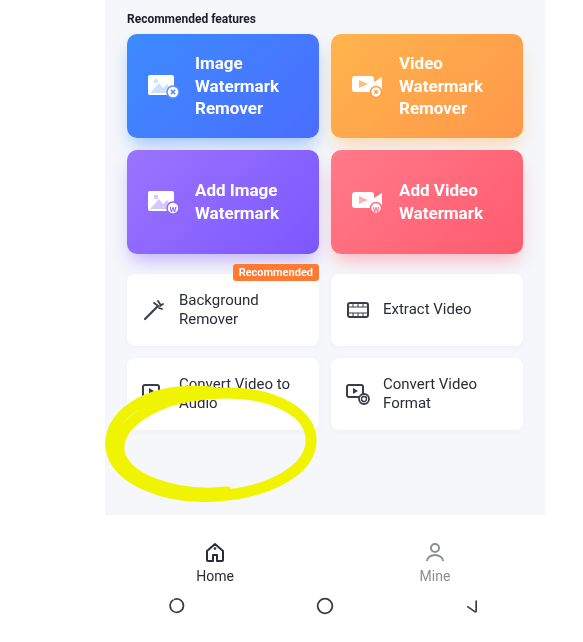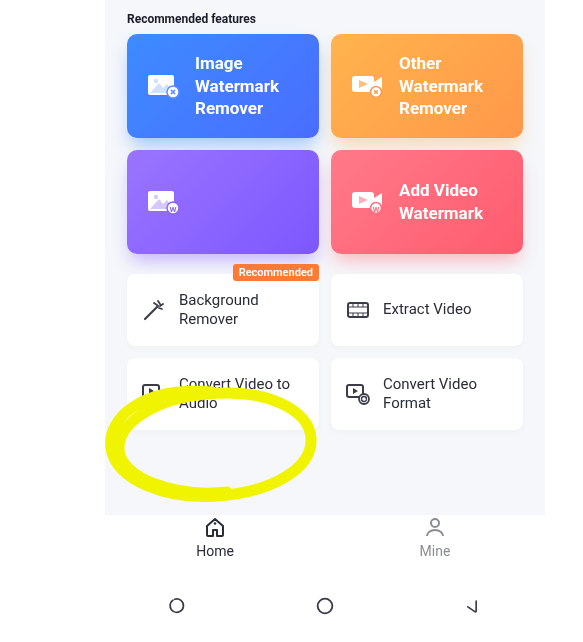--- a/index.html
+++ b/index.html
@@ -98,21 +98,21 @@
     height: 70px;
     background: #fff;
     display: flex;
     border-top: 1px solid rgba(0,0,0,0.04);
   }
   .nav-item {
     flex: 1;
     display: flex;
     flex-direction: column;
     align-items: center;
-    justify-content: flex-start;
+    justify-content: flex-end;
     gap: 4px;
     cursor: pointer;
   }
   .nav-item .nav-icon { width: 24px; height: 24px; display:flex; align-items:center; justify-content:center; }
   .nav-item .nav-label { font-size: 14px; color: #2a2d38; }
   .nav-item.inactive .nav-label { color: #8a8d96; }
 
   
   .sys-bar {
     position: absolute;
@@ -161,33 +161,34 @@
       <span class="icon-wrap">
         <svg viewBox="0 0 34 30" width="34" height="30">
           <rect x="1" y="5" width="22" height="16" rx="3" fill="#fff"></rect>
           <polygon points="23,11 31,6 31,20 23,15" fill="#fff"></polygon>
           <polygon points="8,9 17,13 8,17" fill="#ffbf7a"></polygon>
           <circle cx="25" cy="21" r="5.5" fill="#fff" stroke="#ff9a4a" stroke-width="1.5"></circle>
           <path d="M22.5 21 h5" stroke="#ff9a4a" stroke-width="1.5" transform="rotate(45 25 21)"></path>
           <path d="M22.5 21 h5" stroke="#ff9a4a" stroke-width="1.5" transform="rotate(-45 25 21)"></path>
         </svg>
       </span>
-      <span class="label">Other Watermark Remover</span>
+      <span class="label">Video Watermark Remover</span>
     </div>
 
     <div class="rec-card c-purple">
       <span class="icon-wrap">
         <svg viewBox="0 0 34 30" width="34" height="30">
           <rect x="1" y="4" width="26" height="20" rx="2" fill="#fff"></rect>
           <polygon points="3,22 12,12 16,17 20,13 27,22" fill="#d6c7ff"></polygon>
           <circle cx="9" cy="10" r="2.2" fill="#d6c7ff"></circle>
           <circle cx="26" cy="21" r="6" fill="#fff" stroke="#8a66ff" stroke-width="1.5"></circle>
           <text x="26" y="25" text-anchor="middle" font-size="8" font-weight="700" fill="#8a66ff">W</text>
         </svg>
       </span>
+      <span class="label">Add Image Watermark</span>
     </div>
 
     <div class="rec-card c-red">
       <span class="icon-wrap">
         <svg viewBox="0 0 34 30" width="34" height="30">
           <rect x="1" y="5" width="22" height="16" rx="3" fill="#fff"></rect>
           <polygon points="23,11 31,6 31,20 23,15" fill="#fff"></polygon>
           <polygon points="8,9 17,13 8,17" fill="#ffb0ba"></polygon>
           <circle cx="25" cy="21" r="5.5" fill="#fff" stroke="#ff6c7e" stroke-width="1.5"></circle>
           <text x="25" y="24.5" text-anchor="middle" font-size="7.5" font-weight="700" fill="#ff6c7e">W</text>

